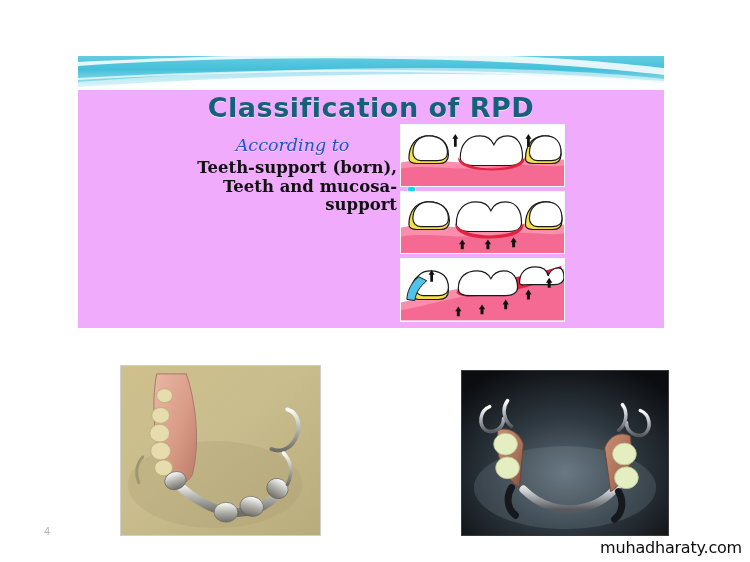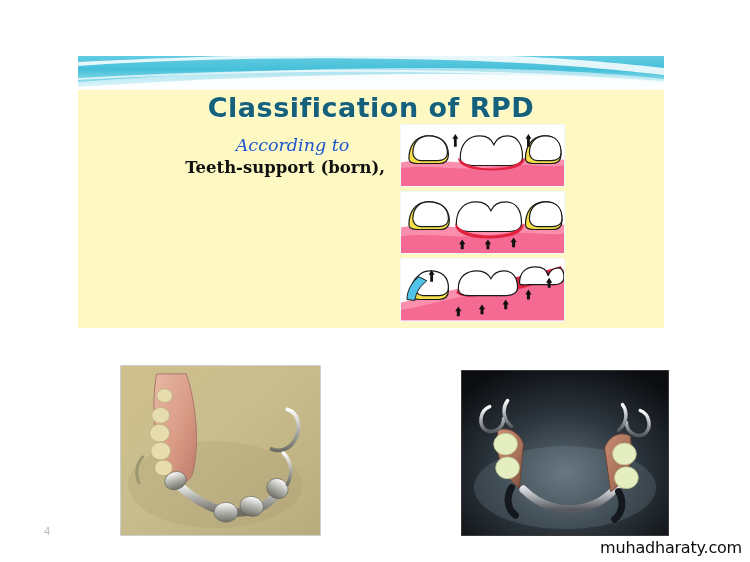--- a/index.html
+++ b/index.html
@@ -15,21 +15,21 @@
     position: relative;
   }
 
   
   .slide {
     position: absolute;
     left: 78px;
     top: 56px;
     width: 586px;
     height: 272px;
-    background: #fef9c3;
+    background: #f0abfc;
     overflow: hidden;
   }
 
   .banner {
     position: absolute;
     left: 0; top: 0;
     width: 100%;
     height: 34px;
     background: linear-gradient(180deg, #5fc8e0 0%, #3fbcd8 35%, #7fd8e8 75%, #bfeaf2 100%);
     overflow: hidden;
@@ -72,21 +72,20 @@
   .bullet-list {
     list-style: none;
     margin: 0;
     padding: 0;
   }
   .bullet-row {
     display: flex;
     align-items: flex-start;
     justify-content: flex-end;
     margin-bottom: 1px;
-    gap: 12px;
   }
   .bullet-text {
     font-family: "DejaVu Serif", serif;
     font-weight: bold;
     font-size: 16.5px;
     line-height: 1.1;
     color: #111111;
     text-align: right;
     flex: 1;
   }
@@ -186,20 +185,24 @@
   <div class="slide-title">Classification  of RPD</div>
 
   <div class="text-col">
     <div class="accord-head">
       <div>According to</div>
     </div>
 
     <ul class="bullet-list">
       <li class="bullet-row">
         <span class="bullet-text">Teeth-support (born),</span>
+        <span class="bullet-dot"></span>
+      </li>
+      <li class="bullet-row">
+        <span class="bullet-text">Teeth and mucosa-support</span>
         <span class="bullet-dot"></span>
       </li>
     </ul>
   </div>
 
   <div class="diagram-col">
 
     <div class="diagram-box">
       <svg viewBox="0 0 165 62">
         <rect x="0" y="0" width="165" height="62" fill="#ffffff"></rect>

